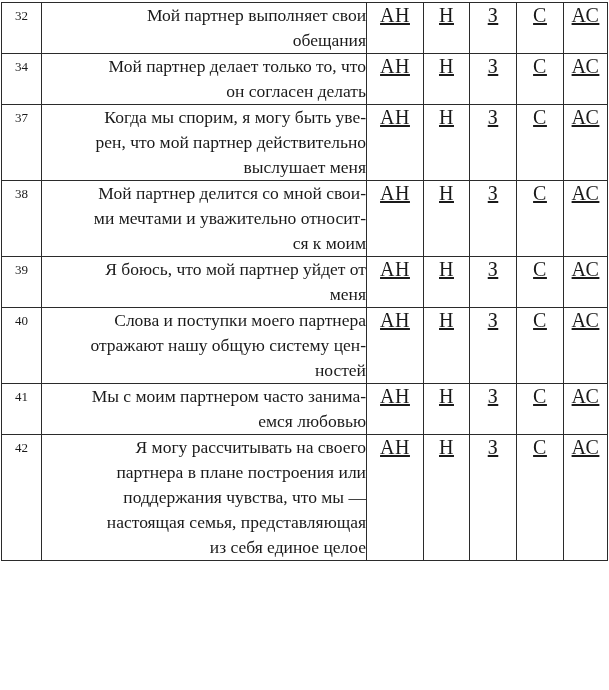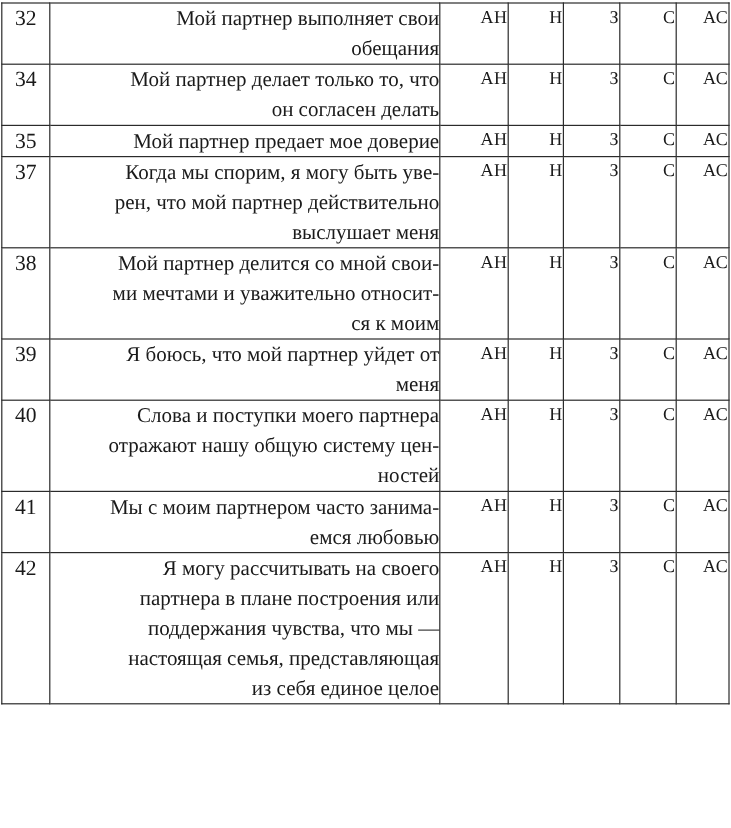--- a/index.html
+++ b/index.html
@@ -38,38 +38,39 @@
   col.c-num    { width: 40px; }
   col.c-text   { width: 325px; }
   col.c-opt1   { width: 57px; }
   col.c-opt2   { width: 46px; }
   col.c-opt3   { width: 47px; }
   col.c-opt4   { width: 47px; }
   col.c-opt5   { width: 44px; }
 
   td.num-cell {
     text-align: center;
-    font-size: 18px;
+    font-size: 13px;
     line-height: 25px;
     padding-top: 5px;
     padding-bottom: 5px;
   }
   td.text-cell {
     text-align: right;
     font-size: 17.5px;
     line-height: 25px;
     padding: 5px 6px 5px 12px;
   }
   td.opt-cell {
-    text-align: right;
-    font-size: 15px;
+    text-align: center;
+    font-size: 20px;
     line-height: 25px;
     padding-top: 5px;
     padding-bottom: 5px;
     letter-spacing: 0.5px;
+    text-decoration: underline;
   }
   .text-cell .line {
     display: block;
     white-space: nowrap;
   }
 </style>
 </head>
 <body>
 
 <div id="page-wrap">
@@ -94,31 +95,20 @@
           <td class="opt-cell">Н</td>
           <td class="opt-cell">З</td>
           <td class="opt-cell">С</td>
           <td class="opt-cell">АС</td>
         </tr>
         <tr>
           <td class="num-cell">34</td>
           <td class="text-cell">
             <span class="line">Мой партнер делает только то, что</span>
             <span class="line">он согласен делать</span>
-          </td>
-          <td class="opt-cell">АН</td>
-          <td class="opt-cell">Н</td>
-          <td class="opt-cell">З</td>
-          <td class="opt-cell">С</td>
-          <td class="opt-cell">АС</td>
-        </tr>
-        <tr>
-          <td class="num-cell">35</td>
-          <td class="text-cell">
-            <span class="line">Мой партнер предает мое доверие</span>
           </td>
           <td class="opt-cell">АН</td>
           <td class="opt-cell">Н</td>
           <td class="opt-cell">З</td>
           <td class="opt-cell">С</td>
           <td class="opt-cell">АС</td>
         </tr>
         <tr>
           <td class="num-cell">37</td>
           <td class="text-cell">

